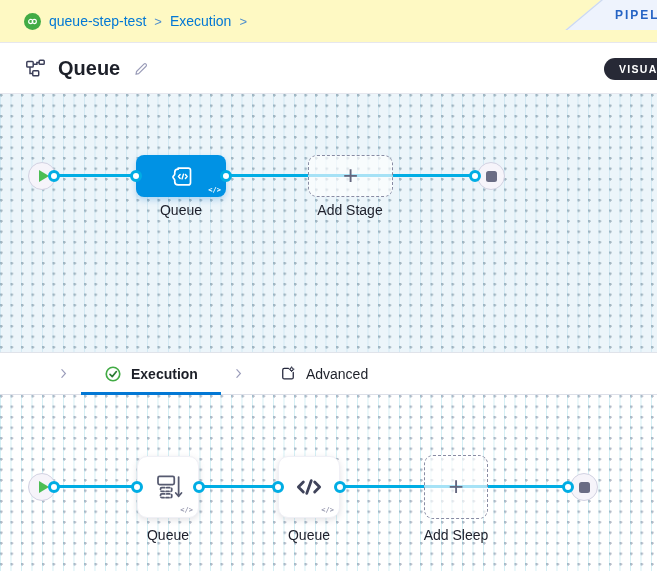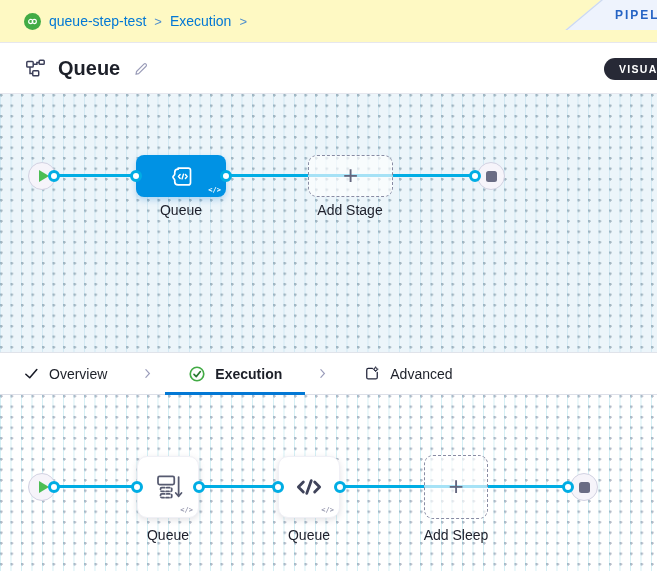--- a/index.html
+++ b/index.html
@@ -155,26 +155,20 @@
   </div>
   <div class="node-label" style="left:280px; top:108px;">Add Stage</div>
 
   <span class="port" style="left:469px; top:76px;"></span>
   <div class="terminal" style="left:477px; top:68px;">
     <span class="stop-sq"></span>
   </div>
 </div>
 
 <div class="tab-bar">
-  <div class="tab">
-    <svg width="17" height="17" viewBox="0 0 24 24">
-      <polyline points="4,13 9.5,18 19.5,6.5" fill="none" stroke="#171a26" stroke-width="2.2" stroke-linecap="round" stroke-linejoin="round"></polyline>
-    </svg>
-    <span>Overview</span>
-  </div>
   <span class="tab-sep">
     <svg width="13" height="13" viewBox="0 0 24 24">
       <polyline points="9,5 15.5,12 9,19" fill="none" stroke="#9b9dbb" stroke-width="2.2" stroke-linecap="round"></polyline>
     </svg>
   </span>
   <div class="tab active">
     <svg width="18" height="18" viewBox="0 0 24 24">
       <circle cx="12" cy="12" r="9" fill="none" stroke="#42ab45" stroke-width="2.2"></circle>
       <polyline points="8,12.5 11,15.5 16.5,8.8" fill="none" stroke="#2a7a33" stroke-width="2.2" stroke-linecap="round" stroke-linejoin="round"></polyline>
     </svg>

